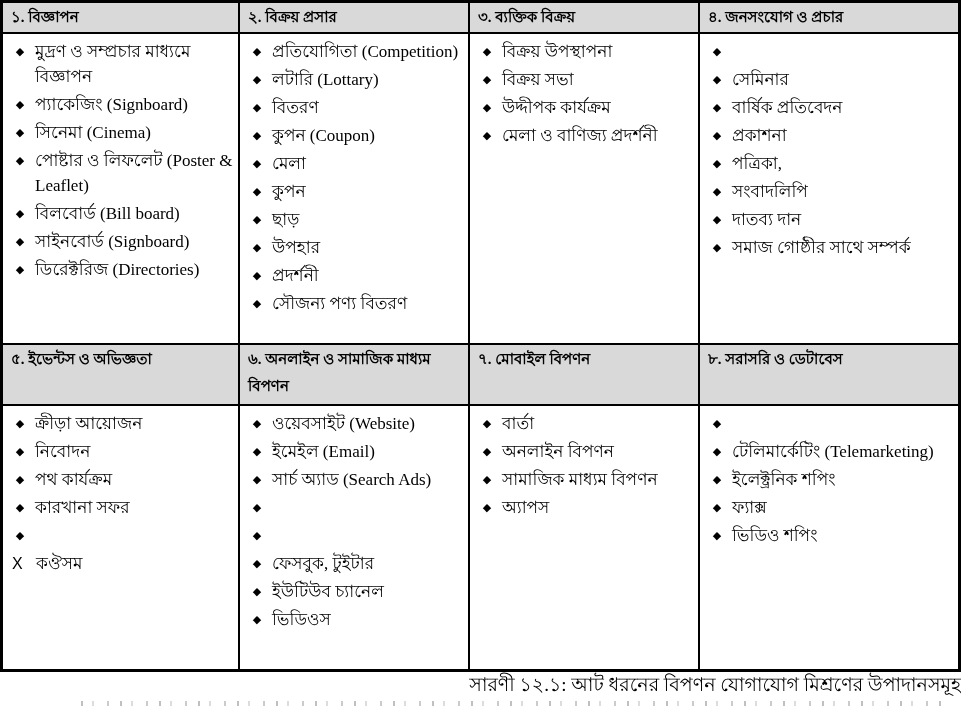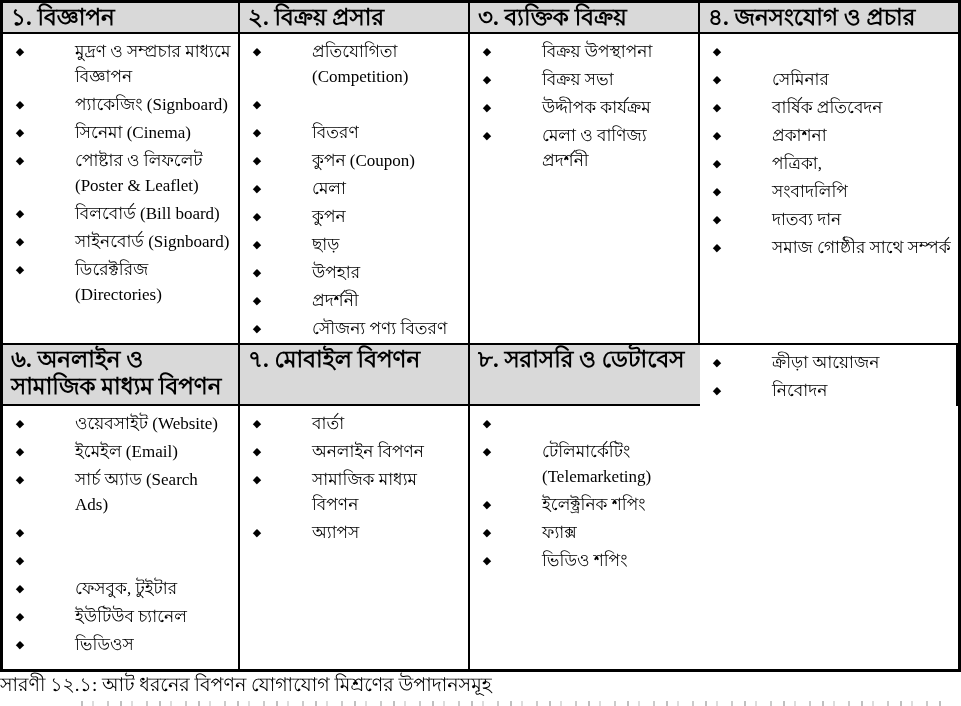--- a/index.html
+++ b/index.html
@@ -23,21 +23,21 @@
     border-right:2px solid #000;
     border-bottom:2px solid #000;
     overflow:hidden;
     box-sizing:border-box;
   }
   .cell.last-col{border-right:none;}
   .cell.last-row{border-bottom:none;}
   .hcell{
     background:#d9d9d9;
     font-weight:bold;
-    font-size:23px;
+    font-size:15px;
     line-height:27px;
     padding:1px 8px 0 8px;
   }
   .bcell{
     background:#fff;
     padding:5px 2px 2px 2px;
   }
   .item{
     display:flex;
     align-items:flex-start;
@@ -52,26 +52,26 @@
     font-size:11px;
     line-height:25px;
   }
   .item[data-marker="X"] .marker{
     flex-basis:24px;width:24px;
     text-align:left;
     padding-left:7px;
     font-size:16px;
     font-family:"Liberation Sans","DejaVu Sans",sans-serif;
   }
-  .item-text{flex:1 1 auto;padding-right:2px;margin-left:40px;}
+  .item-text{flex:1 1 auto;padding-right:2px;}
   .caption{
     position:absolute;
     top:674px;left:0;
     width:100%;
-    text-align:left;
+    text-align:right;
     font-size:19px;
     line-height:22px;
   }
   .clipped-next-line{
     position:absolute;
     top:701px;left:70px;right:15px;height:5px;
     background:repeating-linear-gradient(90deg,
       transparent 0 11px, rgba(0,0,0,.55) 11px 13px,
       transparent 13px 22px, rgba(0,0,0,.3) 22px 24px,
       transparent 24px 37px, rgba(0,0,0,.45) 37px 39px);
@@ -129,20 +129,21 @@
       </div>
     <div class="cell bcell">
 
         <div class="item" data-marker="◆">
           <span class="marker">◆</span>
           <span class="item-text">প্রতিযোগিতা (Competition)</span>
         </div>
 
         <div class="item" data-marker="◆">
           <span class="marker">◆</span>
+          <span class="item-text">লটারি (Lottary)</span>
         </div>
 
         <div class="item" data-marker="◆">
           <span class="marker">◆</span>
           <span class="item-text">বিতরণ</span>
         </div>
 
         <div class="item" data-marker="◆">
           <span class="marker">◆</span>
           <span class="item-text">কুপন (Coupon)</span>
@@ -235,20 +236,21 @@
           <span class="marker">◆</span>
           <span class="item-text">দাতব্য দান</span>
         </div>
 
         <div class="item" data-marker="◆">
           <span class="marker">◆</span>
           <span class="item-text">সমাজ গোষ্ঠীর সাথে সম্পর্ক</span>
         </div>
       </div>
 
+    <div class="cell hcell">৫. ইভেন্টস ও অভিজ্ঞতা</div>
     <div class="cell hcell">৬. অনলাইন ও সামাজিক মাধ্যম বিপণন</div>
     <div class="cell hcell">৭. মোবাইল বিপণন</div>
     <div class="cell hcell last-col">৮. সরাসরি ও ডেটাবেস</div>
 
     <div class="cell bcell last-row">
 
         <div class="item" data-marker="◆">
           <span class="marker">◆</span>
           <span class="item-text">ক্রীড়া আয়োজন</span>
         </div>

